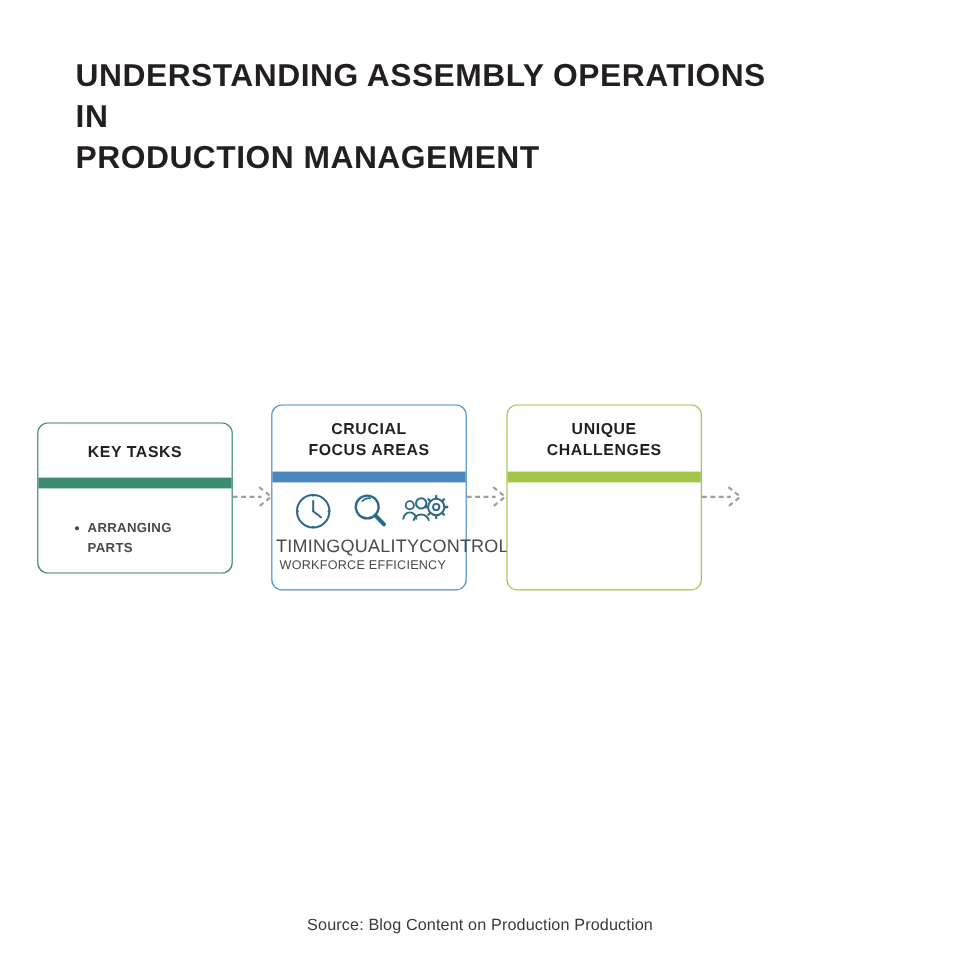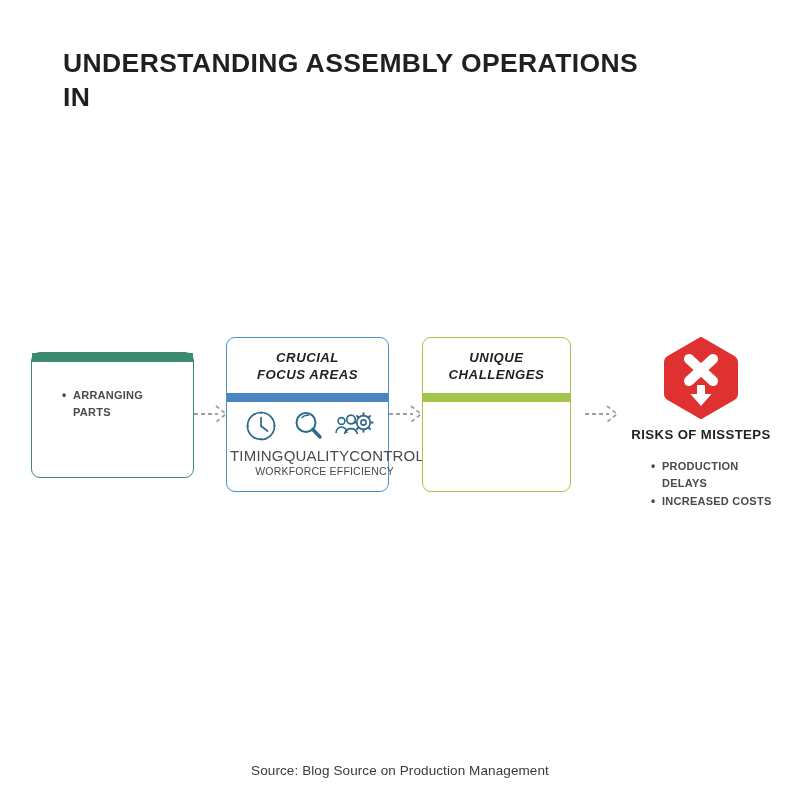--- a/index.html
+++ b/index.html
@@ -59,21 +59,20 @@
     overflow: visible;
   }
   .card-head {
     text-align: center;
     font-weight: bold;
     font-size: 13.2px;
     letter-spacing: 0.5px;
     line-height: 1.3;
     color: #231f20;
     text-transform: uppercase;
-    font-style: italic;
   }
   .card-divider {
     height: 9px;
     width: 100%;
   }
   .card-body {
     padding: 9px 9px 6px 9px;
   }
   .bullets {
     margin: 16px;
@@ -137,36 +136,36 @@
     display: flex;
     justify-content: space-between;
     padding: 4px 3px 0 3px;
     font-size: 15px;
     letter-spacing: 0.2px;
     color: #4a4a4a;
     text-transform: uppercase;
     white-space: nowrap;
   }
   .icon-labels-2 {
-    text-align: right;
+    text-align: left;
     padding: 1px 0 0 0;
     font-size: 10.5px;
     letter-spacing: 0.2px;
     color: #4a4a4a;
     text-transform: uppercase;
     white-space: nowrap;
     position: relative;
     left: 6px;
   }
 
   
   #card-challenges {
     left: 422px;
     top: 7px;
-    width: 149px;
+    width: 163px;
     height: 155px;
     border: 1.7px solid #a3c64a;
   }
   #card-challenges .card-head { padding: 11px 6px 10px 6px; }
   #card-challenges .card-divider { background: #a3c64a; }
   #card-challenges .bullets li { line-height: 1.7; }
 
   
   #risks-block {
     position: absolute;
@@ -216,26 +215,28 @@
     letter-spacing: 0.1px;
   }
 </style>
 </head>
 <body>
 
 <div class="title-block">
   <div class="title-accent"></div>
   <div class="title-text">
     <div>UNDERSTANDING ASSEMBLY OPERATIONS IN</div>
+    <div>PRODUCTION MANAGEMENT</div>
   </div>
 </div>
 
 <div class="flow">
 
   <div class="card" id="card-key-tasks">
+    <div class="card-head">KEY TASKS</div>
     <div class="card-divider"></div>
     <div class="card-body">
       <ul class="bullets">
         <li>ARRANGING PARTS</li>
       </ul>
     </div>
   </div>
 
   <div class="arrow" id="arrow-1">
     <svg width="36" height="22" viewBox="0 0 36 22">
@@ -313,36 +314,16 @@
     <div class="card-divider"></div>
   </div>
 
   <div class="arrow" id="arrow-3">
     <svg width="36" height="22" viewBox="0 0 36 22">
       <line x1="0" y1="11" x2="24" y2="11" stroke="#9e9e9e" stroke-width="1.8" stroke-dasharray="4,3"></line>
       <polyline points="22,3 32,11 22,19" fill="none" stroke="#9e9e9e" stroke-width="1.8" stroke-dasharray="4,3"></polyline>
     </svg>
   </div>
 
-  <div id="risks-block">
-    <div class="hex-wrap">
-      <svg width="82" height="82" viewBox="0 0 82 82">
-        <path d="M41 2 L73 20.5 A6 6 0 0 1 76 26 L76 56 A6 6 0 0 1 73 61.5 L41 80 L9 61.5 A6 6 0 0 1 6 56 L6 26 A6 6 0 0 1 9 20.5 Z" fill="#e03131" stroke="#e03131" stroke-width="4" stroke-linejoin="round"></path>
-        <g stroke="#ffffff" stroke-width="10" stroke-linecap="round">
-          <line x1="29" y1="22" x2="53" y2="44"></line>
-          <line x1="53" y1="22" x2="29" y2="44"></line>
-        </g>
-        <g fill="#ffffff">
-          <rect x="37" y="48" width="8" height="12" rx="1"></rect>
-          <polygon points="30.5,57 51.5,57 41,69"></polygon>
-        </g>
-      </svg>
-    </div>
-    <div class="risks-title">RISKS OF MISSTEPS</div>
-    <ul class="bullets">
-      <li>PRODUCTION DELAYS</li>
-      <li>INCREASED COSTS</li>
-    </ul>
-  </div>
 
 </div>
 
-<div class="footer">Source: Blog Source on Production Management</div>
+<div class="footer">Source: Blog Content on Production Production</div>
 
 </body></html>

